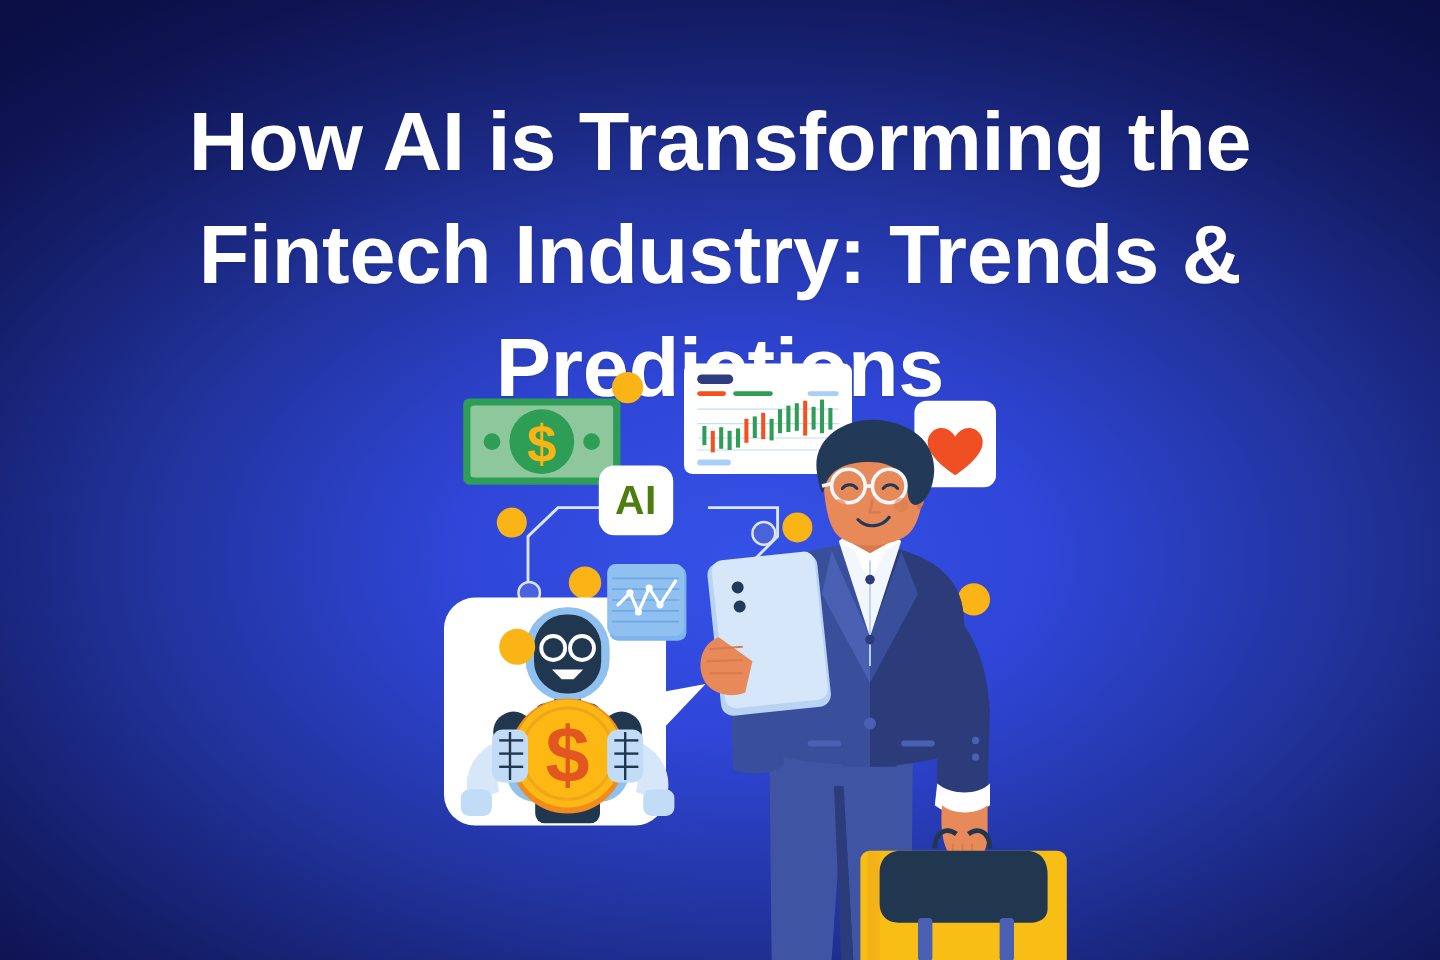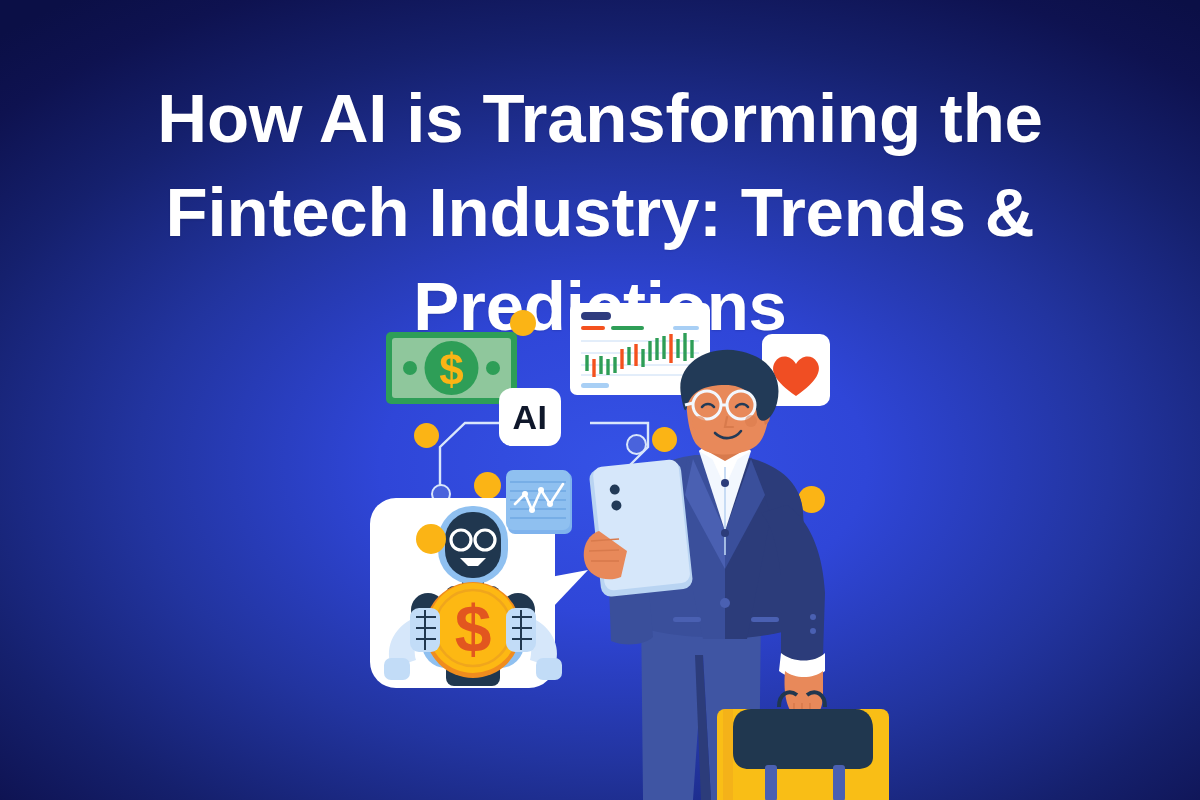--- a/index.html
+++ b/index.html
@@ -103,21 +103,21 @@
       <path d="M2 62 L20 46 L20 68 Z" fill="#FFFFFF"></path>
       <rect x="16" y="0" width="68" height="72" rx="10" fill="#FFFFFF"></rect>
       <path d="M50 62
                C 28 47, 24 36, 29 28
                C 34 20, 45 21, 50 30
                C 55 21, 66 20, 71 28
                C 76 36, 72 47, 50 62 Z" fill="#F04E23"></path>
     </svg>
 
     <div class="abs white-card" style="left:499px;top:388px;width:62px;height:58px;border-radius:13px;display:flex;align-items:center;justify-content:center;">
-      <span style="color:#0f172a;font-weight:700;font-size:34px;line-height:1;letter-spacing:0.5px;">AI</span>
+      <span style="color:#4d7c0f;font-weight:700;font-size:34px;line-height:1;letter-spacing:0.5px;">AI</span>
     </div>
 
     <svg class="abs" style="left:370px;top:498px;width:225px;height:190px;" width="225" height="190" viewBox="0 0 225 190">
       <path d="M175 80 L218 72 L182 110 Z" fill="#FFFFFF"></path>
       <rect x="0" y="0" width="185" height="190" rx="26" fill="#FFFFFF"></rect>
     </svg>
 
     <svg class="abs" style="left:506px;top:470px;width:70px;height:66px;" width="70" height="66" viewBox="0 0 70 66">
       <rect x="2" y="2" width="64" height="62" rx="7" fill="#7FB3ED"></rect>
       <rect x="0" y="0" width="64" height="60" rx="7" fill="#8FC0F0"></rect>

